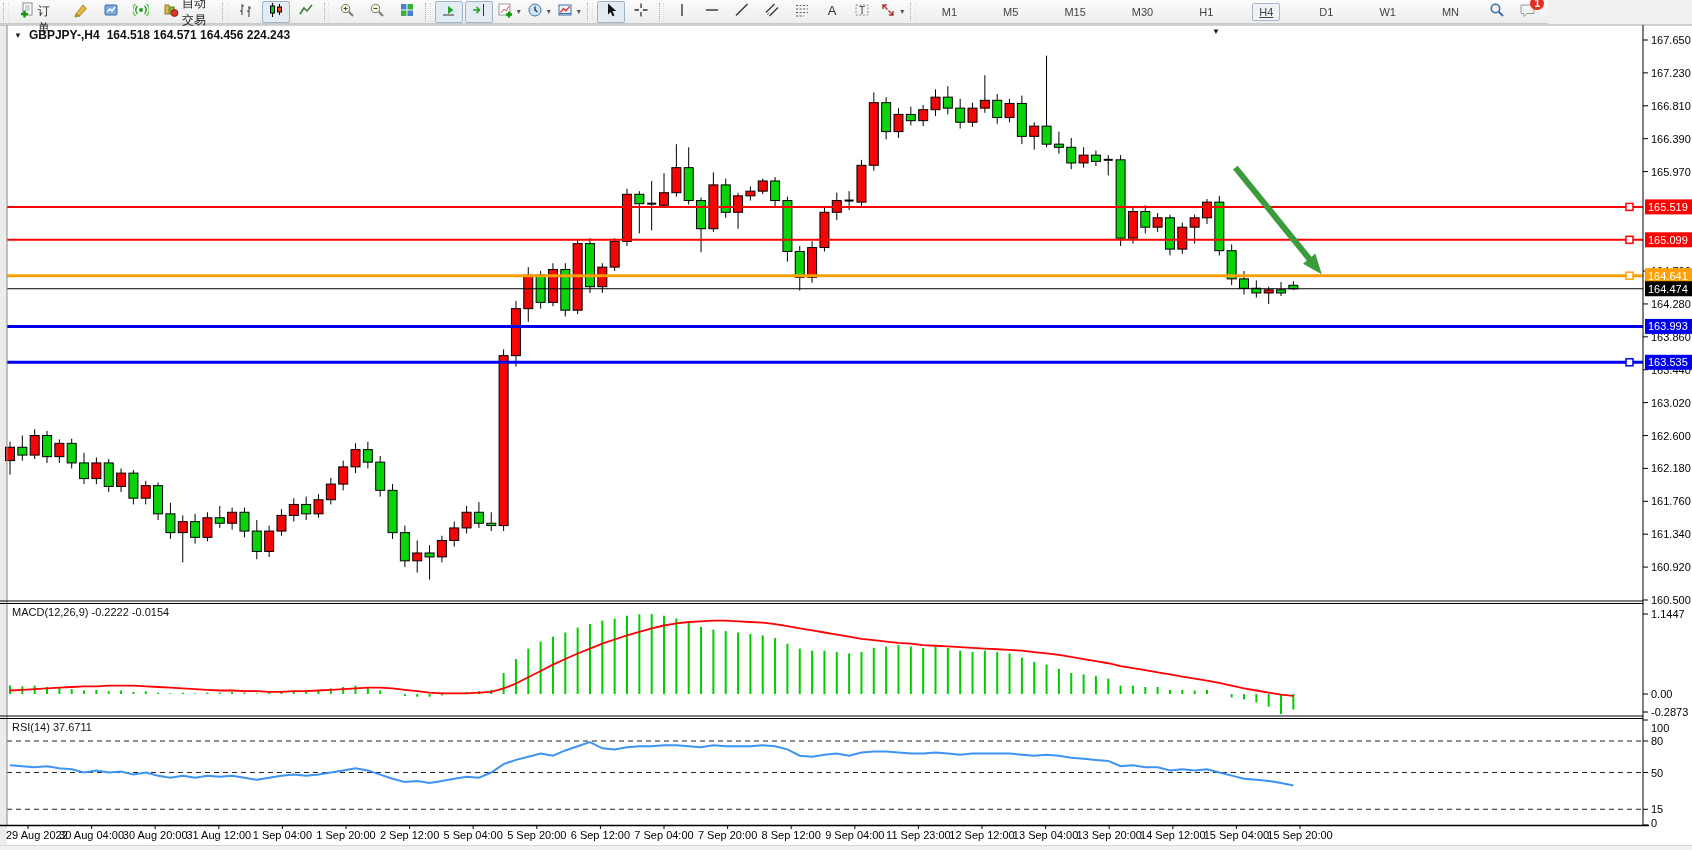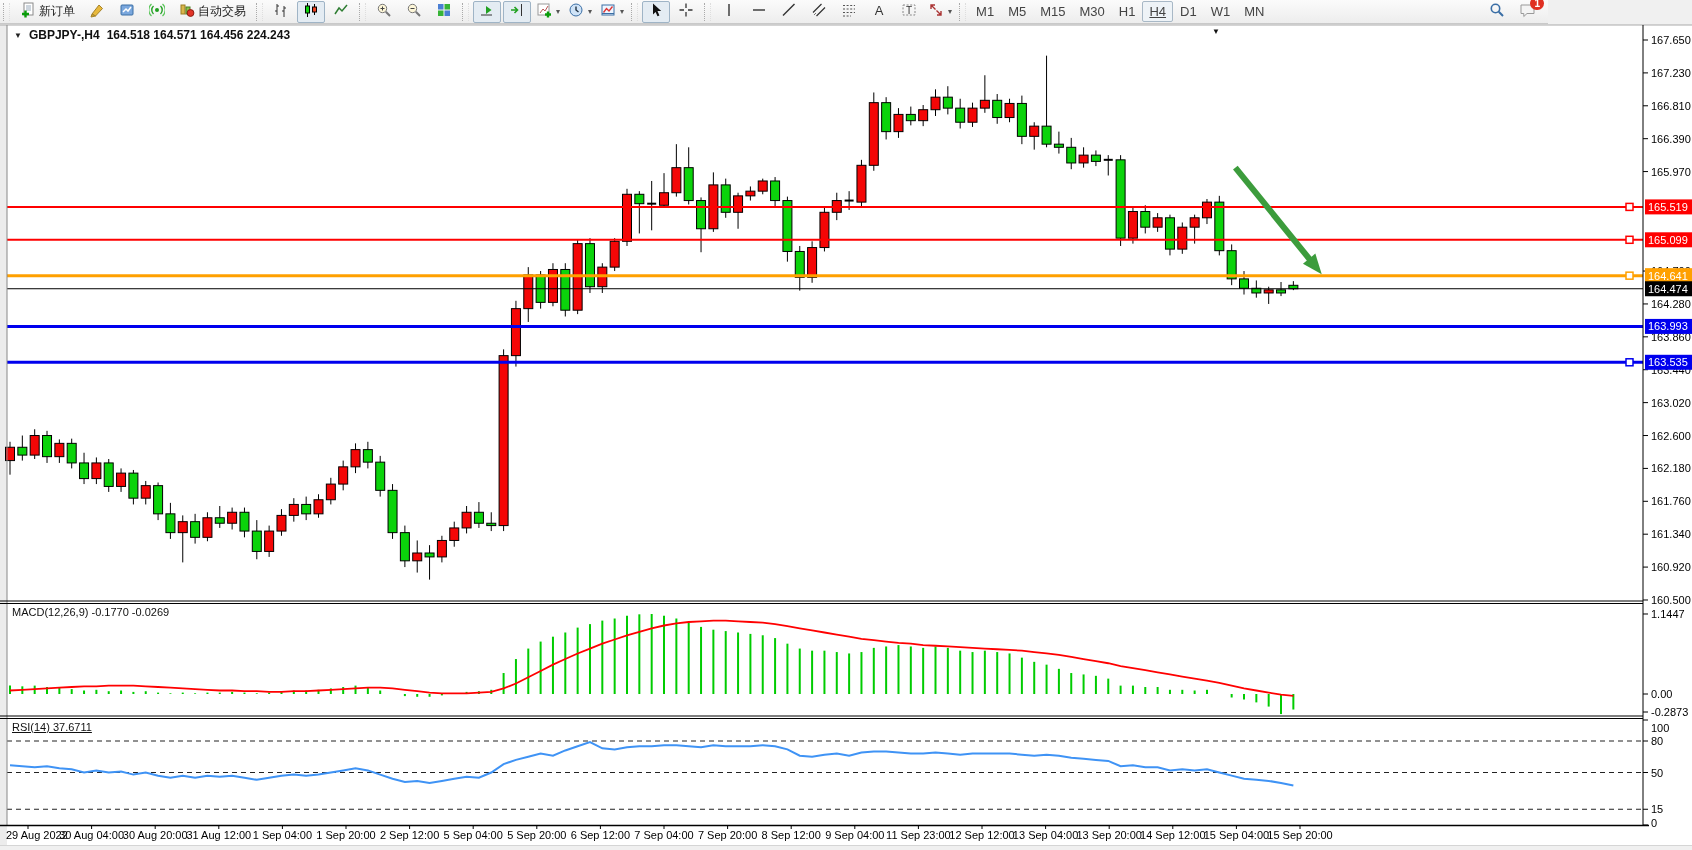--- a/index.html
+++ b/index.html
@@ -7,33 +7,33 @@
   #cv{position:absolute;left:0;top:0;}
   
   .toolbar{position:absolute;left:0;top:0;width:1548px;height:23px;background:linear-gradient(#fbfbfb,#ededed);
     border-bottom:1px solid #c9c9c9;display:flex;align-items:center;z-index:10;font-size:12px;color:#222;}
   .tb-btn{height:20px;min-width:22px;display:flex;align-items:center;justify-content:center;gap:3px;
     padding:0 2px;margin:0 1px;border:1px solid transparent;border-radius:2px;cursor:default;}
   .tb-btn.labeled{padding:0 5px;}
   .tb-btn.active{background:#e4ecf3;border-color:#9fb4c6;}
   .tb-sep{width:5px;height:18px;margin:0 3px;border-left:1px dotted #aaa;border-right:1px dotted #dedede;}
   .tb-right{margin-left:auto;display:flex;align-items:center;margin-right:6px;}
-  .tf-btn{font-size:13px;color:#444;padding:2px 6px;margin:0;border:1px solid transparent;border-radius:2px;}
+  .tf-btn{font-size:11px;color:#444;padding:2px 6px;margin:16px;border:1px solid transparent;border-radius:2px;}
   .tf-btn.active{background:#eef3f7;border-color:#a8b8c6;text-decoration:underline;}
   .caret{font-size:8px;color:#555;margin-left:1px;}
   .badge{position:absolute;right:-4px;top:-5px;background:#e03022;color:#fff;border-radius:8px;
     font-size:10px;font-weight:bold;padding:0 4px;line-height:13px;}
   .chat-wrap{position:relative;}
   
   .chart-title{position:absolute;left:14px;top:28px;z-index:5;font-size:12px;font-weight:bold;color:#111;
     display:flex;align-items:center;gap:7px;}
   .chart-title .tri{font-size:8px;color:#222;}
   .ind-label{position:absolute;z-index:5;font-size:11px;color:#111;}
   #macdLabel{left:12px;top:606px;}
-  #rsiLabel{left:12px;top:721px;text-decoration:underline;}
+  #rsiLabel{left:12px;top:721px;}
   .mini-tri{position:absolute;left:1212px;top:27px;font-size:8px;color:#111;z-index:5;}
   .status-strip{position:absolute;left:0;top:845px;width:1692px;height:5px;background:#f0f0f0;border-top:1px solid #d5d5d5;}
   svg text{font-family:"Liberation Sans",sans-serif;}
 </style>
 </head>
 <body>
 
 <div class="screen">
 
   <svg id="cv" width="1692" height="850">
@@ -706,16 +706,16 @@
       </div>
     </div>
   </div>
 
   <div class="chart-title">
     <span class="tri">▼</span>
     <span>GBPJPY-,H4</span>
     <span>164.518 164.571 164.456 224.243</span>
   </div>
   <div class="mini-tri">▼</div>
-  <div class="ind-label" id="macdLabel">MACD(12,26,9) -0.1770 -0.0269</div>
+  <div class="ind-label" id="macdLabel">MACD(12,26,9) -0.2222 -0.0154</div>
   <div class="ind-label" id="rsiLabel">RSI(14) 37.6711</div>
   <div class="status-strip"></div>
 </div>
 
 </body></html>

